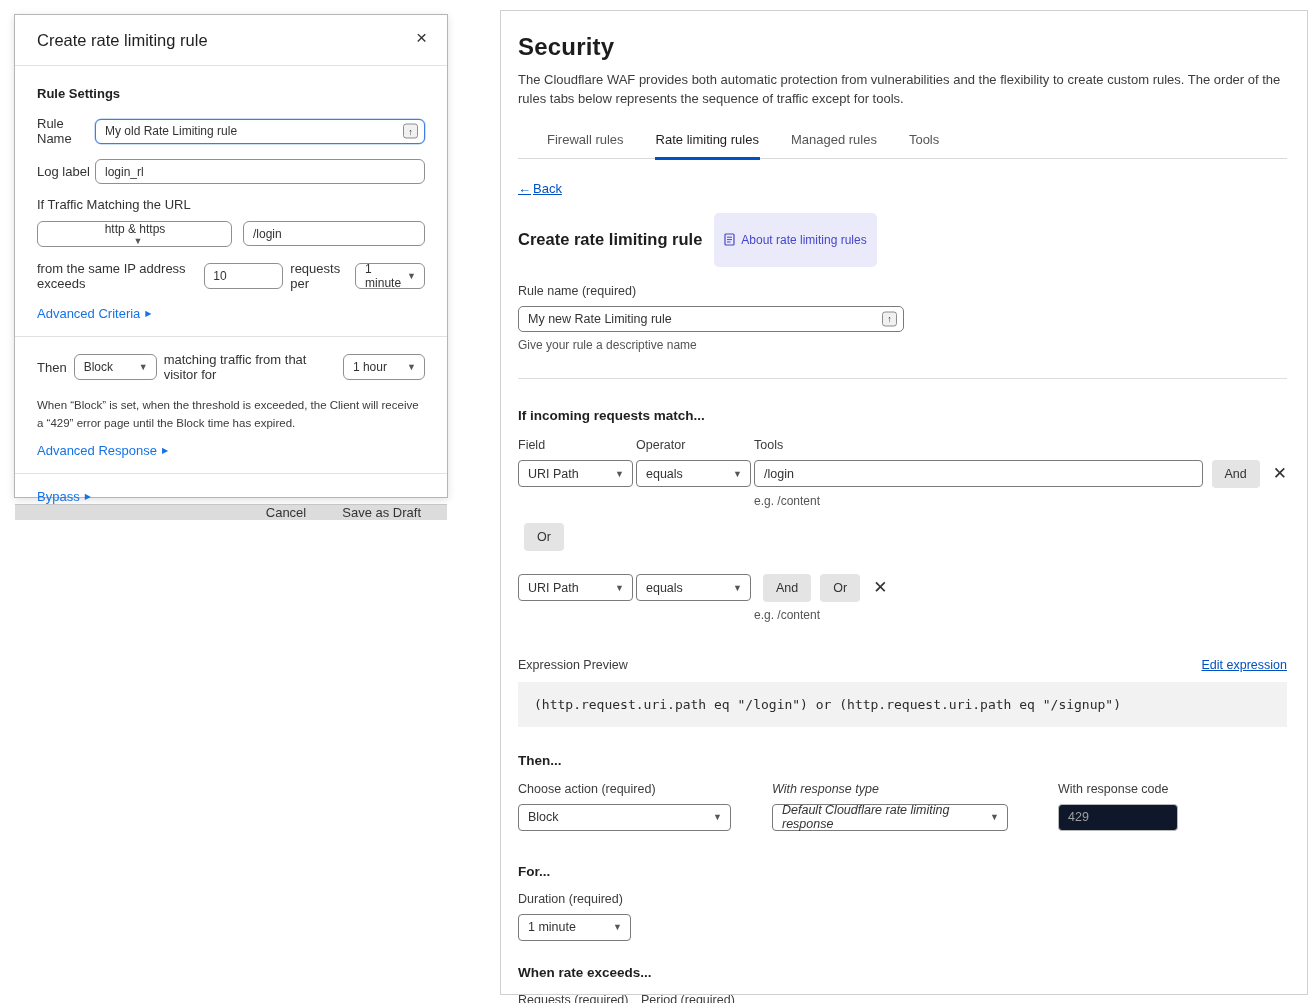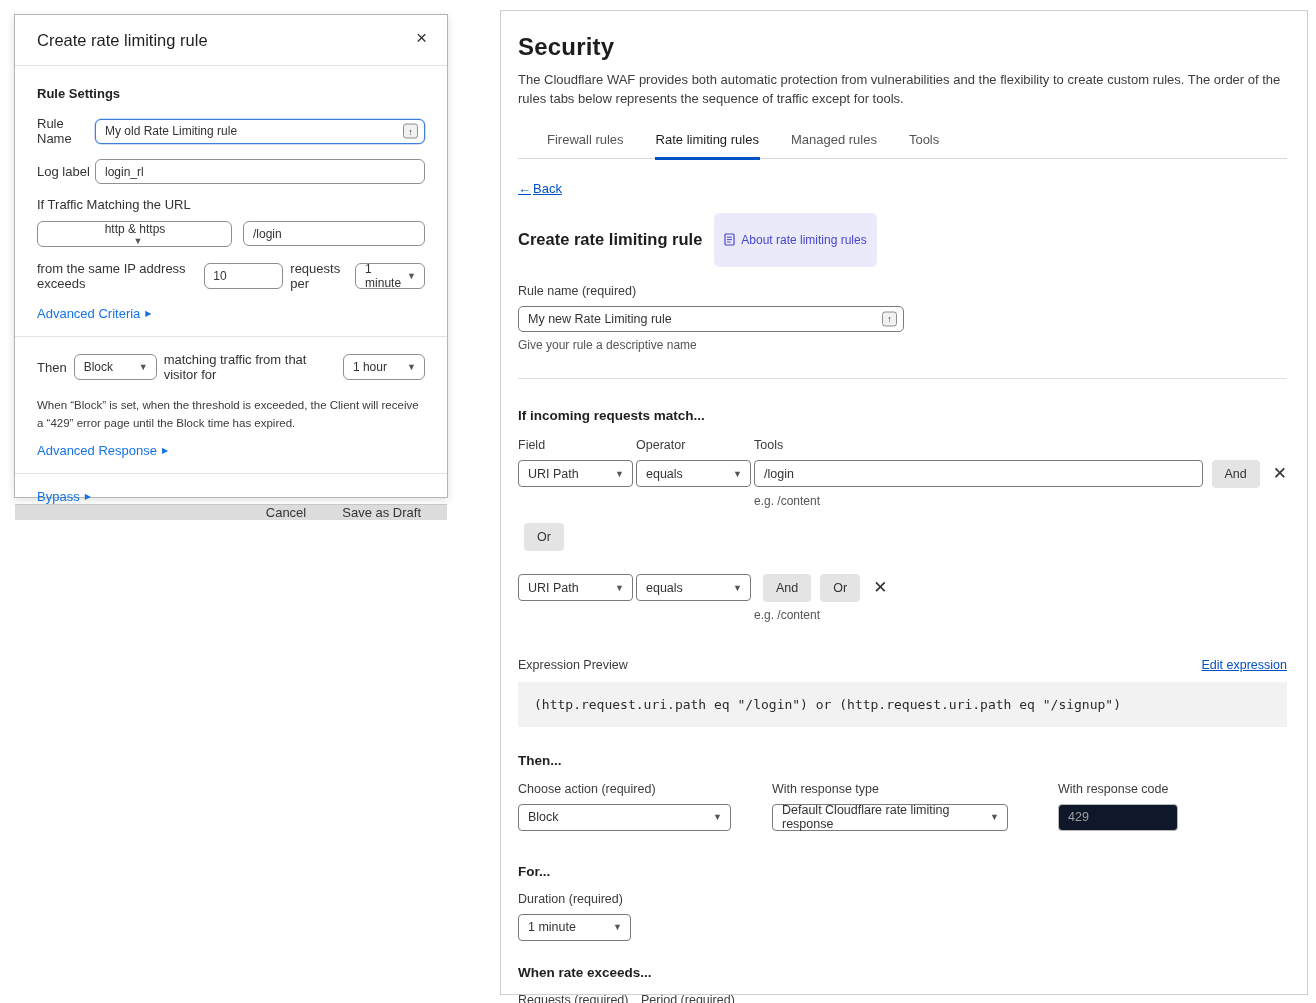--- a/index.html
+++ b/index.html
@@ -111,21 +111,21 @@
   .or-connector { margin: 15px 0 15px 6px; }
   .expr-row { display: flex; justify-content: space-between; align-items: center; margin-top: 36px; }
   .edit-link { color: #0051c3; font-size: 12.5px; text-decoration: underline; cursor: pointer; }
   .expr-box {
     margin-top: 10px; background: #f2f2f2; padding: 15px 16px;
     font-family: "DejaVu Sans Mono", "Liberation Mono", monospace; font-size: 13px; color: #2b2b2b;
   }
   .then-title { margin-top: 26px; }
   .then-cols { display: flex; margin-top: 14px; gap: 36px; }
   .then-col1 { width: 213px; margin-right: 5px; }
-  .then-col2 { width: 236px; margin-right: 14px; }
+  .then-col2 { width: 236px; margin-right: 14px; font-style: italic; }
   .then-col3 { width: 120px; }
   .then-cols .p-select, .then-cols .p-input-box { margin-top: 8px; }
   .p-input-box {
     height: 27px; border: 1px solid #b9b9b9; border-radius: 4px; background: #0f172a;
     color: #9f9f9f; font-size: 12.5px; display: flex; align-items: center; padding: 0 9px; width: 100%;
   }
   .for-title { margin-top: 33px; }
   .dur-label { margin-top: 13px; }
   .dur-select { width: 113px; margin-top: 8px; }
   .rate-title { margin-top: 24px; }

